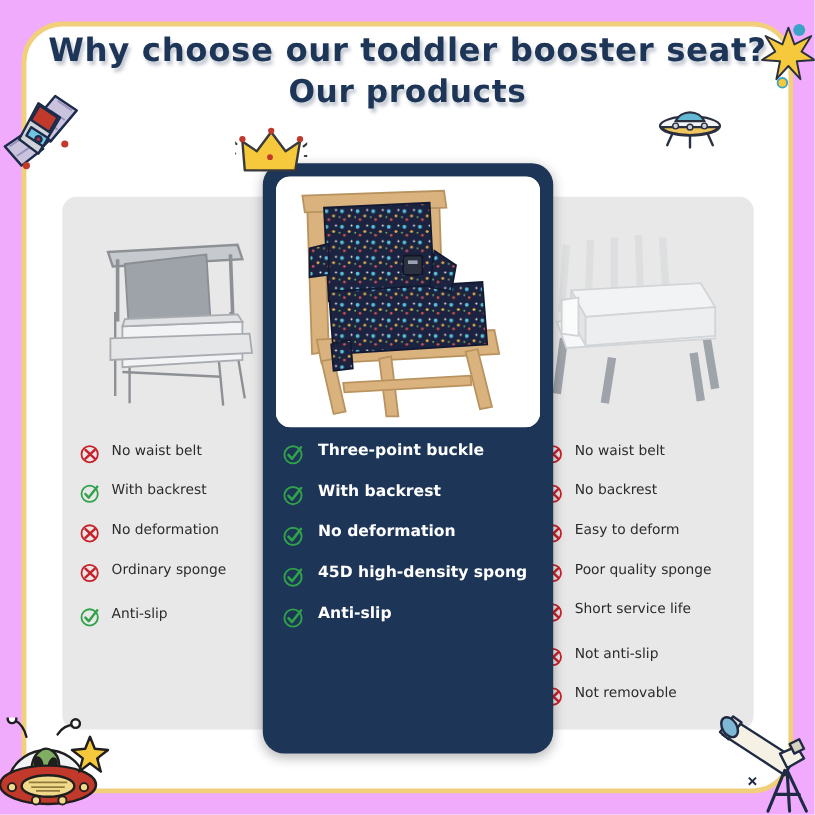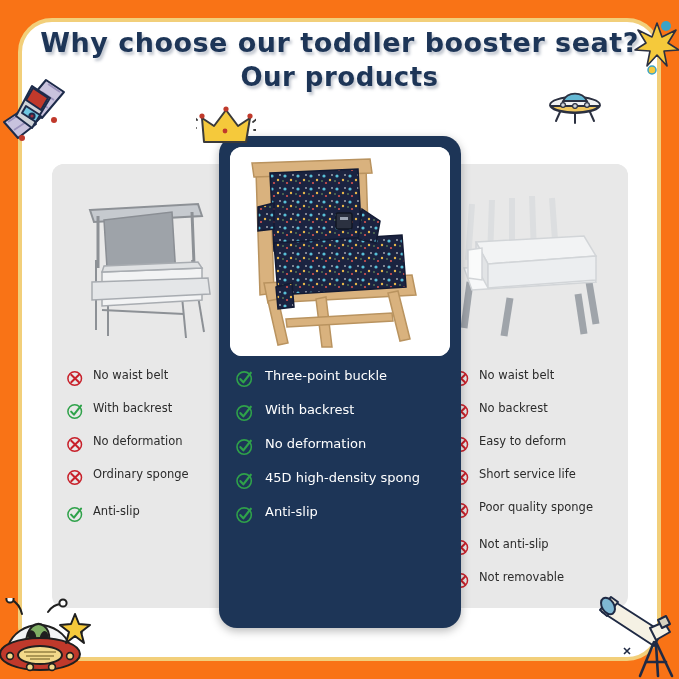--- a/index.html
+++ b/index.html
@@ -8,21 +8,21 @@
     width: 679px;
     height: 679px;
     overflow: hidden;
     font-family: "Liberation Sans", sans-serif;
   }
 
   #stage {
     position: relative;
     width: 679px;
     height: 679px;
-    background: #f97316;
+    background: #f0abfc;
     overflow: hidden;
   }
 
   
   #frame-gold {
     position: absolute;
     left: 18px; top: 18px;
     width: 643px; height: 643px;
     border-radius: 34px;
     border: 4px solid #f2cf7a;
@@ -123,21 +123,21 @@
 
   .flabel {
     font-family: "DejaVu Sans", sans-serif;
     font-size: 11.5px;
     line-height: 15px;
     color: #2b2b2b;
   }
   #feat-center .flabel {
     font-size: 13px;
     line-height: 16px;
-    font-weight: normal;
+    font-weight: bold;
     color: #ffffff;
   }
 
   
   .deco { position: absolute; z-index: 30; pointer-events: none; }
   #deco-satellite { left: 2px;   top: 72px;  }
   #deco-crown     { left: 196px; top: 104px; z-index: 18; }
   #deco-ufo       { left: 546px; top: 84px;  }
   #deco-spark     { left: 634px; top: 22px;  }
   #deco-alien     { left: 0px;   top: 598px; }
@@ -262,28 +262,28 @@
                 <circle cx="11" cy="12" r="8.6" fill="none" stroke="#c8202a" stroke-width="1.9"></circle>
                 <path d="M6.6 7.4 L16.4 16.6 M16.4 7.4 L6.6 16.6" fill="none" stroke="#c8202a" stroke-width="2.6" stroke-linecap="round"></path>
               </svg></span>
             <span class="flabel">Easy to deform</span>
           </div>
           <div class="frow">
             <span class="ficon"><svg viewBox="0 0 24 24" width="100%" height="100%">
                 <circle cx="11" cy="12" r="8.6" fill="none" stroke="#c8202a" stroke-width="1.9"></circle>
                 <path d="M6.6 7.4 L16.4 16.6 M16.4 7.4 L6.6 16.6" fill="none" stroke="#c8202a" stroke-width="2.6" stroke-linecap="round"></path>
               </svg></span>
+            <span class="flabel">Poor quality sponge</span>
+          </div>
+          <div class="frow">
+            <span class="ficon"><svg viewBox="0 0 24 24" width="100%" height="100%">
+                <circle cx="11" cy="12" r="8.6" fill="none" stroke="#c8202a" stroke-width="1.9"></circle>
+                <path d="M6.6 7.4 L16.4 16.6 M16.4 7.4 L6.6 16.6" fill="none" stroke="#c8202a" stroke-width="2.6" stroke-linecap="round"></path>
+              </svg></span>
             <span class="flabel">Short service life</span>
-          </div>
-          <div class="frow">
-            <span class="ficon"><svg viewBox="0 0 24 24" width="100%" height="100%">
-                <circle cx="11" cy="12" r="8.6" fill="none" stroke="#c8202a" stroke-width="1.9"></circle>
-                <path d="M6.6 7.4 L16.4 16.6 M16.4 7.4 L6.6 16.6" fill="none" stroke="#c8202a" stroke-width="2.6" stroke-linecap="round"></path>
-              </svg></span>
-            <span class="flabel">Poor quality sponge</span>
           </div>
           <div class="frow gap-extra">
             <span class="ficon"><svg viewBox="0 0 24 24" width="100%" height="100%">
                 <circle cx="11" cy="12" r="8.6" fill="none" stroke="#c8202a" stroke-width="1.9"></circle>
                 <path d="M6.6 7.4 L16.4 16.6 M16.4 7.4 L6.6 16.6" fill="none" stroke="#c8202a" stroke-width="2.6" stroke-linecap="round"></path>
               </svg></span>
             <span class="flabel">Not anti-slip</span>
           </div>
           <div class="frow">
             <span class="ficon"><svg viewBox="0 0 24 24" width="100%" height="100%">

